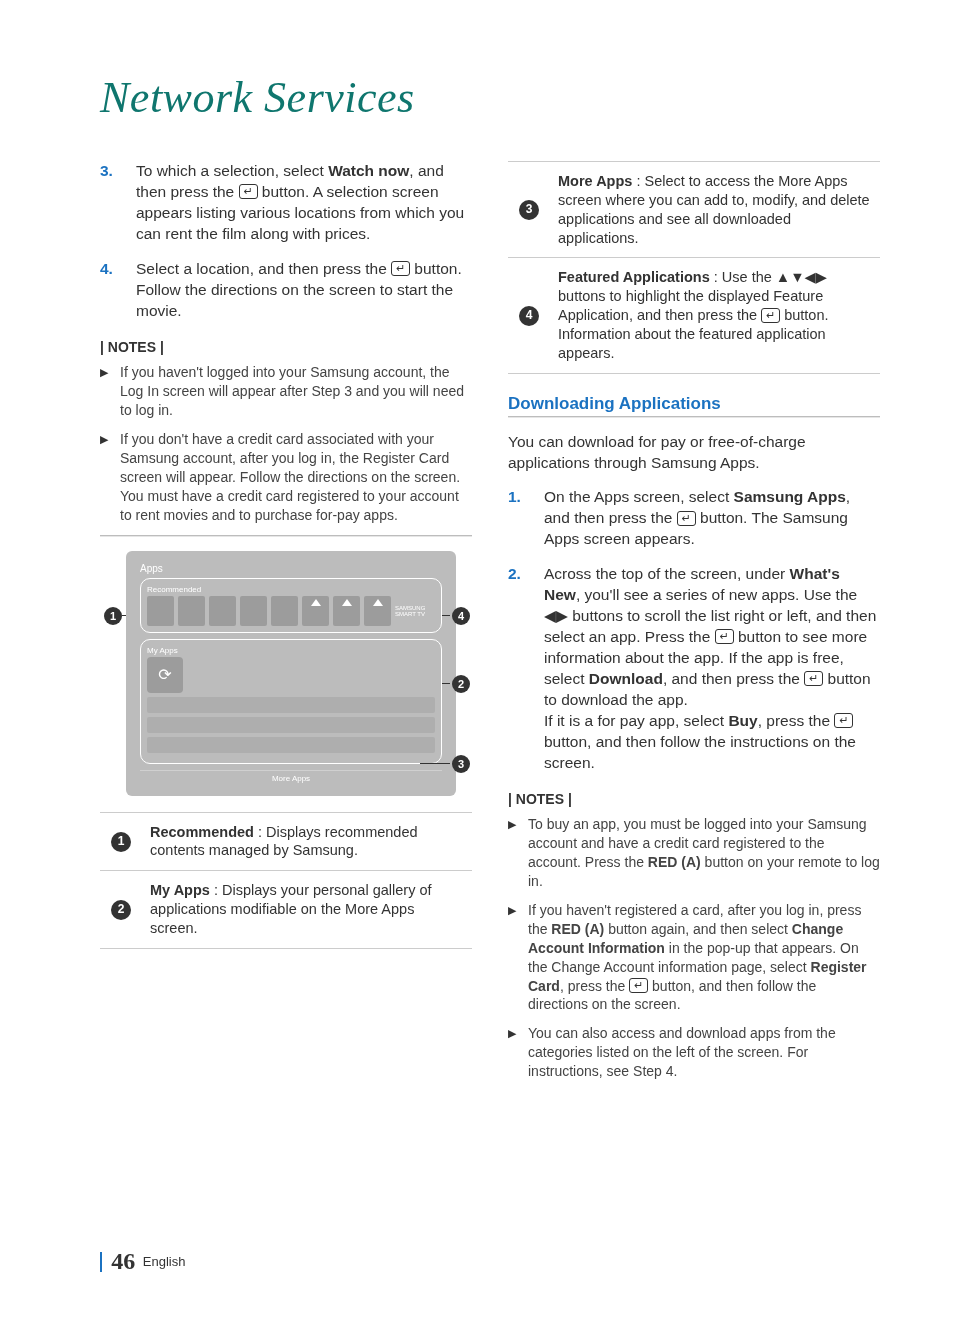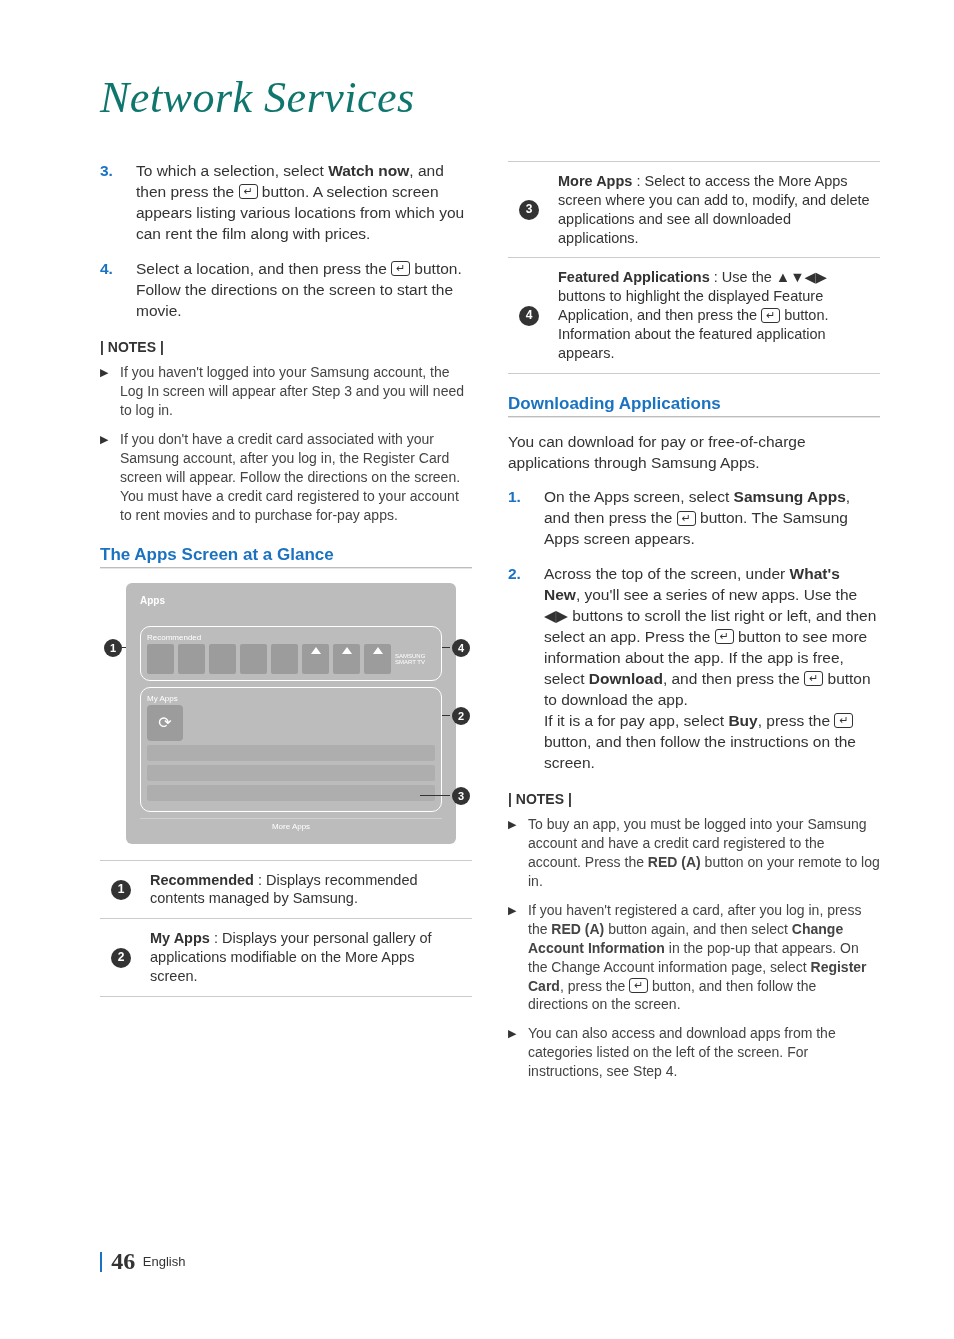--- a/index.html
+++ b/index.html
@@ -97,21 +97,21 @@
   
   .mini-wrap { position: relative; margin: 6px 0 16px 0; }
   .mini {
     background: #bcbcbc;
     border-radius: 6px;
     padding: 12px 14px 10px 14px;
     width: 330px;
     margin-left: 26px;
     position: relative;
   }
-  .mini-title { color: #fff; font-size: 10px; font-weight: bold; margin-bottom: 20px; }
+  .mini-title { color: #fff; font-size: 10px; font-weight: normal; margin-bottom: 4px; }
   .mini-sec-label { color: #fff; font-size: 8px; margin-bottom: 2px; }
   .mini-box { border: 1.5px solid #fff; border-radius: 10px; padding: 6px; margin-bottom: 6px; position: relative; }
   .mini-row { display: flex; gap: 4px; height: 30px; align-items: stretch; }
   .mini-tile { flex: 1; background: #9c9c9c; border-radius: 2px; position: relative; }
   .mini-tile.accent::after { content:""; position:absolute; top:3px; left:50%; transform:translateX(-50%); border-left:5px solid transparent; border-right:5px solid transparent; border-bottom:7px solid #fff; }
   .mini-brand { flex: 0 0 40px; background: transparent; display:flex; align-items:center; justify-content:center; color:#fff; font-size:6px; }
   .mini-myapps-row { height: 36px; display:flex; gap:4px; margin-bottom:4px; }
   .mini-myapps-row .big { width:36px; height:36px; background:#9c9c9c; border-radius:4px; position:relative; }
   .mini-myapps-row .big::after { content:"⟳"; color:#fff; position:absolute; inset:0; display:flex; align-items:center; justify-content:center; font-size:16px; }
   .mini-strip { height: 16px; background:#aeaeae; border-radius:2px; margin-bottom:4px; }
@@ -201,21 +201,20 @@
     <div class="note-item">
       <div class="tri">▶</div>
       <div class="txt">If you haven't logged into your Samsung account, the Log In screen will appear after Step 3 and you will need to log in.</div>
     </div>
     <div class="note-item">
       <div class="tri">▶</div>
       <div class="txt">If you don't have a credit card associated with your Samsung account, after you log in, the Register Card screen will appear. Follow the directions on the screen. You must have a credit card registered to your account to rent movies and to purchase for-pay apps.</div>
     </div>
 
 
-    <div class="sub-hdr">The Apps Screen at a Glance</div>
     <hr class="sub-rule">
 
     <div class="mini-wrap">
       <div class="callout c1">1</div>
       <div class="callout-line c1l"></div>
       <div class="mini">
         <div class="mini-title">Apps</div>
         <div class="mini-box">
           <div class="mini-sec-label">Recommended</div>
           <div class="mini-row">

